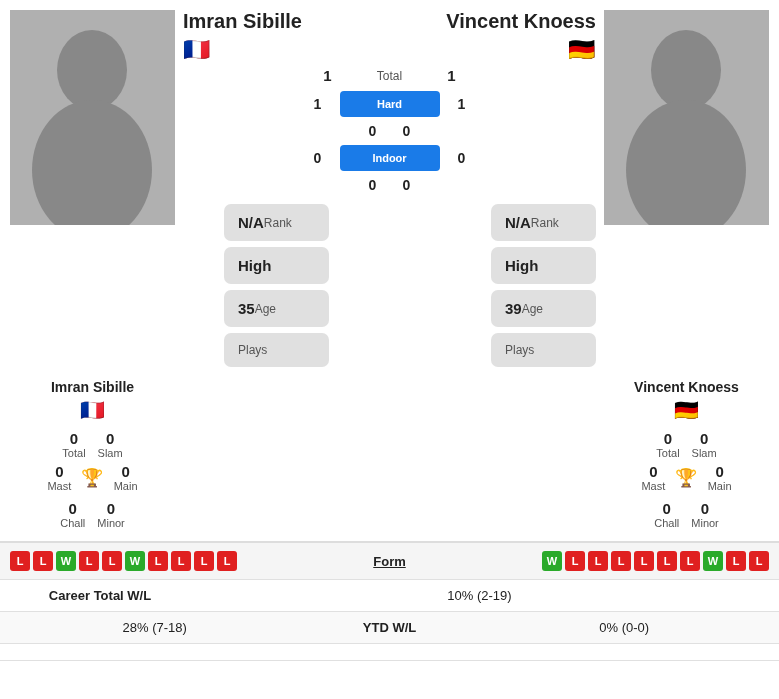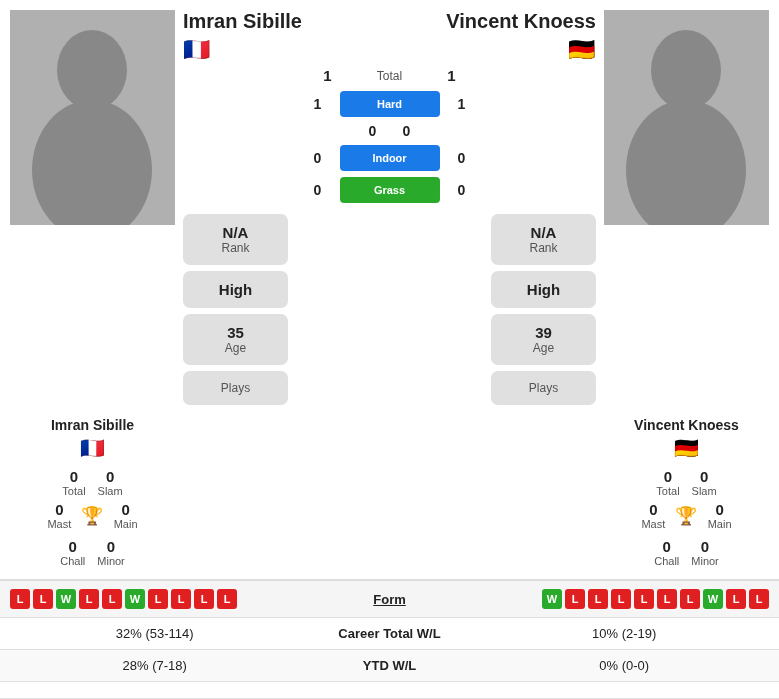--- a/index.html
+++ b/index.html
@@ -136,23 +136,23 @@
       width: 100%;
       justify-content: space-between;
       margin-top: 8px;
     }
 
     .box-gray {
       background: #e0e0e0;
       border-radius: 7px;
       padding: 10px 14px;
       display: flex;
-      flex-direction: column;
       align-items: center;
       min-width: 105px;
+      margin-left: 41px;
     }
     .box-val {
       font-size: 15px;
       font-weight: bold;
     }
     .box-lbl {
       font-size: 12px;
       color: #555;
     }
 
@@ -318,23 +318,20 @@
       <div class="surface-row">
         <div class="s-num">0</div>
         <div class="s-badge surface-indoor">
           <span>Indoor</span>
         </div>
         <div class="s-num">0</div>
       </div>
 
       <div class="surface-row">
         <div class="s-num">0</div>
-        <div class="s-badge surface-grass">
-          <span>Grass</span>
-        </div>
         <div class="s-num">0</div>
       </div>
 
       <div class="mid-boxes">
 
         <div style="display:flex;flex-direction:column;gap:6px;align-items:center;">
           <div class="box-gray">
             <div class="box-val">N/A</div>
             <div class="box-lbl">Rank</div>
           </div>
@@ -479,21 +476,20 @@
           <div class="badge badge-l">L</div>
           <div class="badge badge-l">L</div>
           <div class="badge badge-l">L</div>
           <div class="badge badge-w">W</div>
           <div class="badge badge-l">L</div>
           <div class="badge badge-l">L</div>
         </div>
     </div>
 
     <div class="stat-row">
-      <div class="stat-left">32% (53-114)</div>
       <div class="stat-center">Career Total W/L</div>
       <div class="stat-right">10% (2-19)</div>
     </div>
 
     <div class="stat-row">
       <div class="stat-left">28% (7-18)</div>
       <div class="stat-center">YTD W/L</div>
       <div class="stat-right">0% (0-0)</div>
     </div>
 

